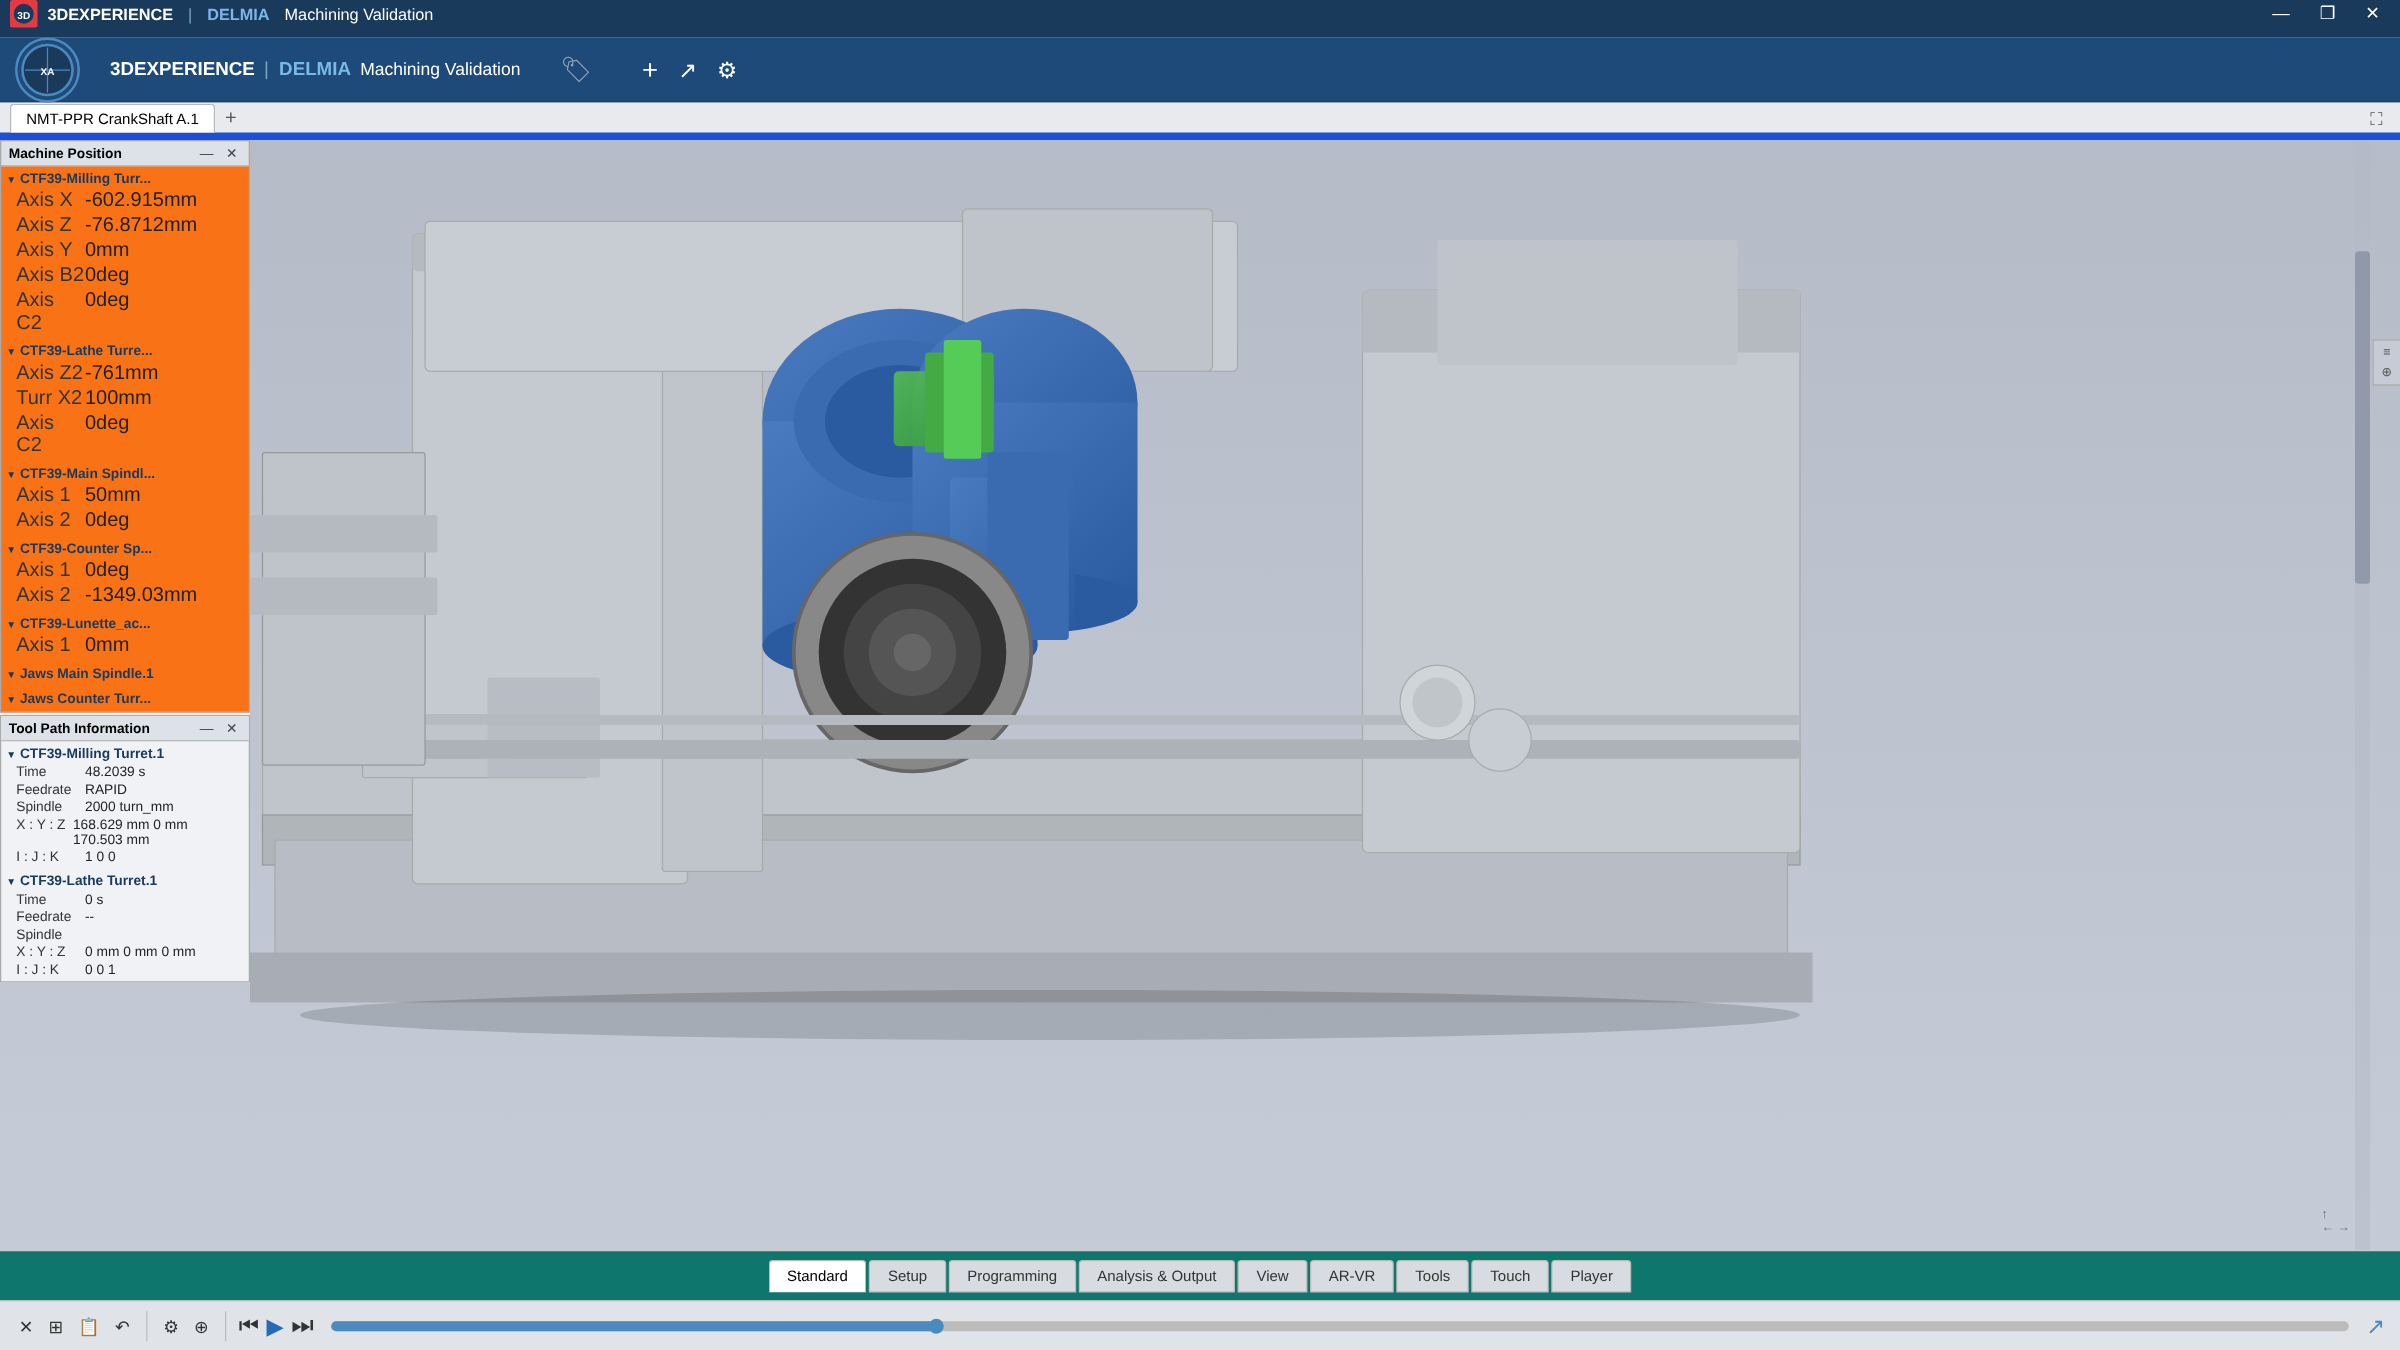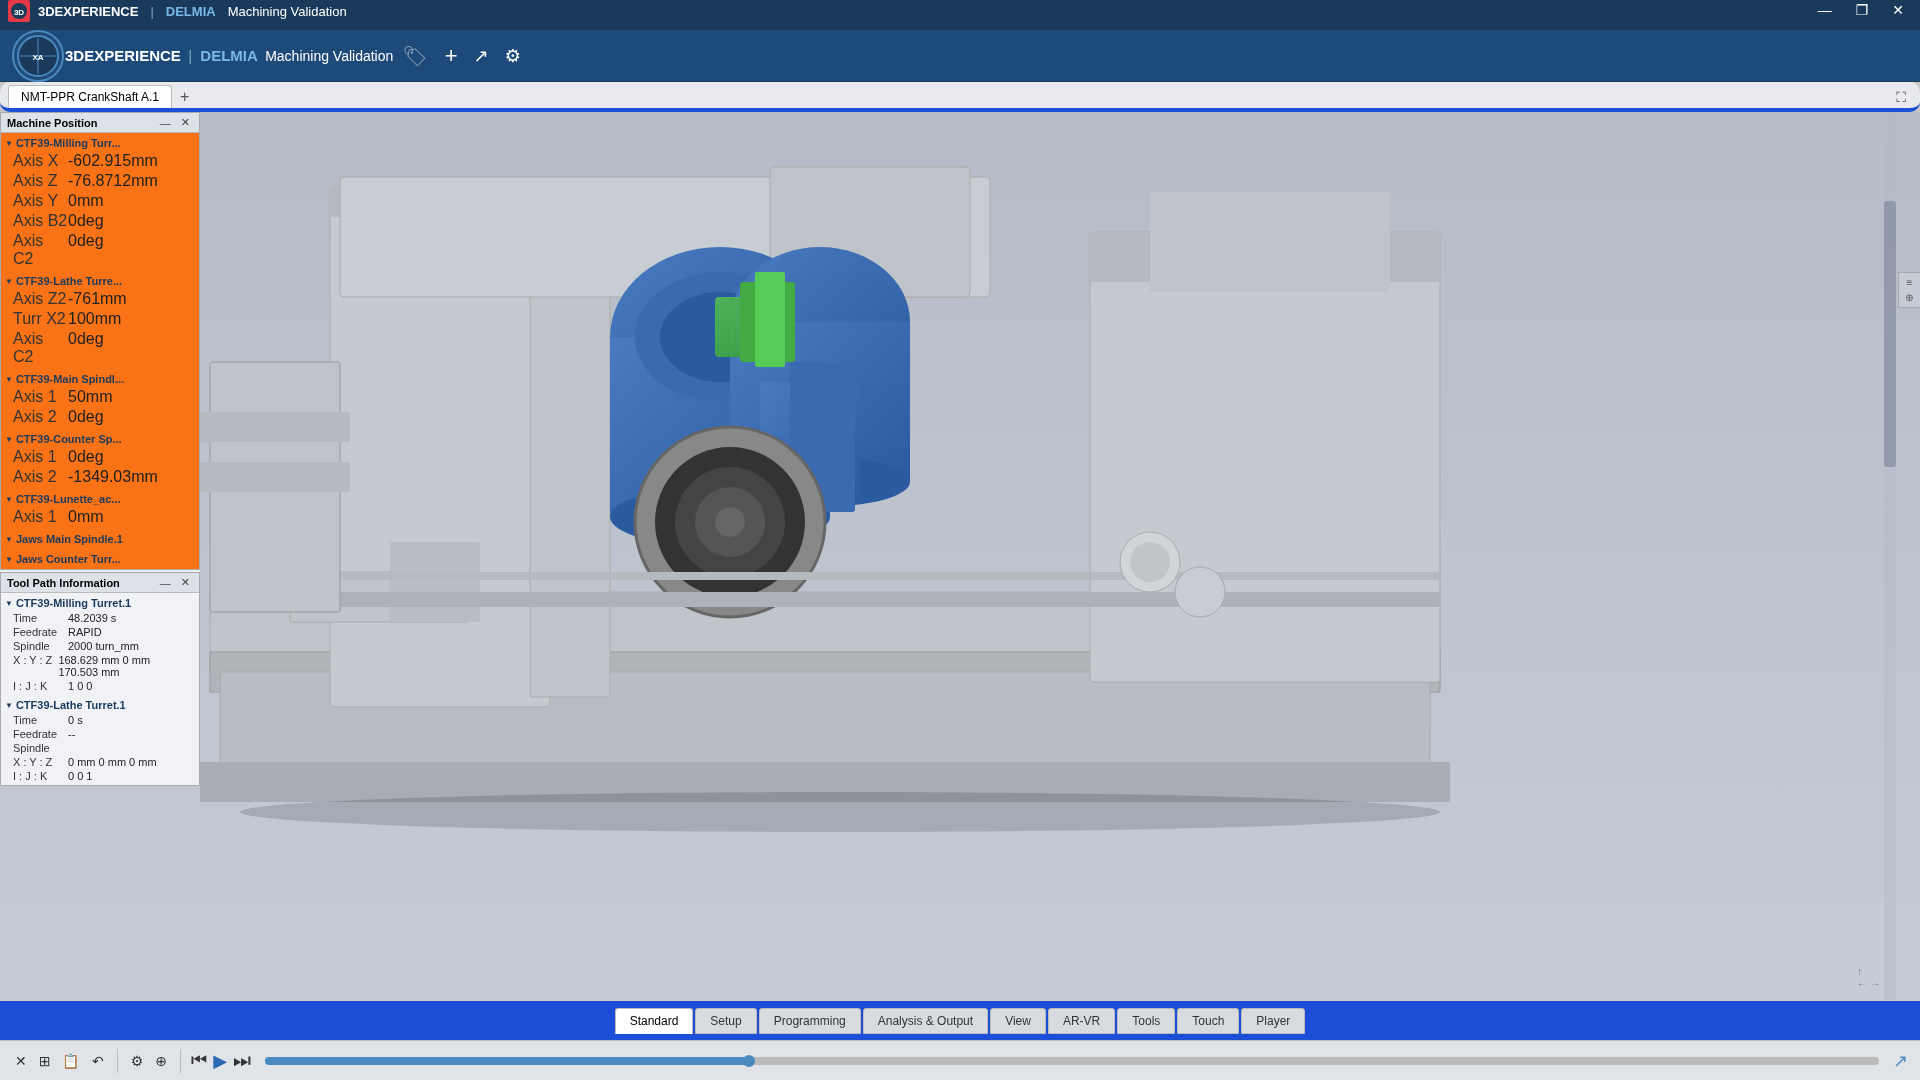--- a/index.html
+++ b/index.html
@@ -20,21 +20,21 @@
     #title-bar-right { display: flex; align-items: center; gap: 8px; }
     .title-btn { background: none; border: none; color: white; cursor: pointer; font-size: 14px; padding: 2px 8px; }
 
     
     #top-toolbar {
       height: 52px;
       background: #1e4a7a;
       display: flex;
       align-items: center;
       padding: 0 12px;
-      gap: 1px;
+      gap: 24px;
       border-bottom: 1px solid #1a3a5c;
     }
     #compass-logo {
       width: 52px; height: 52px;
       background: radial-gradient(circle, #2a6ab5, #1a3a5c);
       border-radius: 50%;
       display: flex; align-items: center; justify-content: center;
       color: white; font-size: 9px; font-weight: bold;
       flex-shrink: 0;
       border: 2px solid #4a8abf;
@@ -62,22 +62,21 @@
     #toolbar-right { display: flex; align-items: center; gap: 16px; margin-left: 16px; }
     .toolbar-icon-btn { background: none; border: none; color: white; font-size: 18px; cursor: pointer; }
 
     
     #tab-bar {
       height: 30px;
       background: #e8eaed;
       display: flex;
       align-items: flex-end;
       padding: 0 8px;
-      border-bottom: 4px solid #1d4ed8;
-      border-radius: 10px;
+      border-bottom: 6px solid #1d4ed8;
     }
     .tab {
       padding: 4px 12px;
       background: #d0d4d8;
       border: 1px solid #bbb;
       border-bottom: none;
       border-radius: 3px 3px 0 0;
       font-size: 12px;
       cursor: pointer;
       margin-right: 2px;
@@ -184,21 +183,21 @@
       align-items: center;
       padding: 4px 2px;
       gap: 4px;
       z-index: 10;
     }
     .edge-btn { background: none; border: none; cursor: pointer; font-size: 10px; color: #555; }
 
     
     #bottom-tabs {
       height: 40px;
-      background: #1d4ed8;
+      background: #0f766e;
       display: flex;
       align-items: center;
       justify-content: center;
       gap: 2px;
       border-top: 1px solid #ccc;
     }
     .bottom-tab {
       padding: 5px 14px;
       background: #d8dce0;
       border: 1px solid #bbb;

